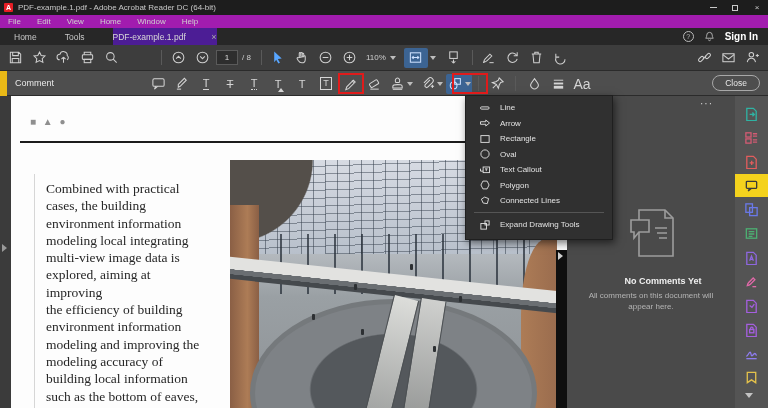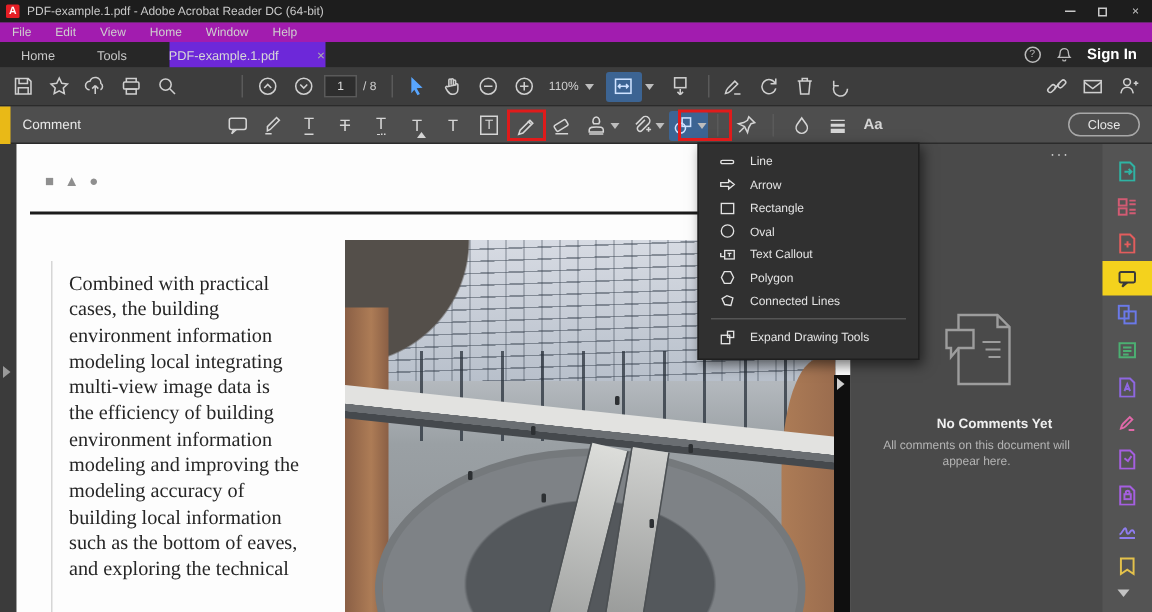--- a/index.html
+++ b/index.html
@@ -20,21 +20,21 @@
 
   
   .menubar { position:absolute; left:0; top:15px; width:768px; height:13px; background:#a21caf;
     display:flex; align-items:center; color:#cfcfcf; font-size:8px; }
   .menubar span { padding:0 8px; }
 
   
   .tabbar { position:absolute; left:0; top:28px; width:768px; height:17px; background:#272727;
     display:flex; align-items:center; color:#c8c8c8; font-size:8.5px; }
   .tab { padding:0 14px; height:100%; display:flex; align-items:center; }
-  .doc-tab { margin-left:14px; width:104px; height:100%; background:#6d28d9;
+  .doc-tab { margin-left:14px; width:104px; height:100%; background:#4c1d95;
     display:flex; align-items:center; justify-content:space-between; gap:6px; color:#d8d8d8; }
   .tab-close { color:#aaa; font-size:9px; }
   .tab-right { margin-left:auto; display:flex; align-items:center; gap:10px; padding-right:10px; }
   .help-circ { width:11px; height:11px; border:1px solid #bbb; border-radius:50%;
     display:flex; align-items:center; justify-content:center; font-size:7px; color:#bbb; }
   .signin { color:#fff; font-weight:bold; font-size:10px; }
 
   
   .toolbar { position:absolute; left:0; top:45px; width:768px; height:26px; background:#3d3d3d;
     border-bottom:1px solid #2b2b2b; display:flex; align-items:center; color:#cfcfcf; }
@@ -57,21 +57,21 @@
   .cb-label { font-size:9px; margin-left:8px; color:#e8e8e8; }
   .cb-icons { position:absolute; left:146px; top:2px; display:flex; align-items:center; height:21px; }
   .cbi { width:24px; height:20px; display:flex; align-items:center; justify-content:center; flex:none;
     color:#d5d5d5; font-size:11px; }
   .cbi svg { width:15px; height:15px; stroke:#d5d5d5; fill:none; stroke-width:1.1; }
   .t-strike { text-decoration:line-through; }
   .t-caret { position:relative; }
   .t-caret::after { content:""; position:absolute; left:3px; bottom:-2px; width:0; height:0;
     border-left:3px solid transparent; border-right:3px solid transparent; border-bottom:4px solid #d5d5d5; }
   .t-box { border:1px solid #d5d5d5; font-size:9px; padding:0 2px; line-height:11px; }
-  .aa-label { font-size:10px; color:#d5d5d5;font-weight:bold; }
+  .aa-label { font-size:14px; color:#d5d5d5; }
   .close-btn { position:absolute; right:8px; top:4px; width:48px; height:16px; border:1px solid #a8a8a8;
     border-radius:9px; color:#e8e8e8; font-size:8.5px; display:flex; align-items:center; justify-content:center; }
 
   
   .content { position:absolute; left:0; top:96px; width:768px; height:312px; }
   .left-rail { position:absolute; left:0; top:0; width:11px; height:312px; background:#3b3b3b; }
   .rail-arrow { position:absolute; left:2px; top:148px; width:0; height:0;
     border-top:4px solid transparent; border-bottom:4px solid transparent; border-left:5px solid #9a9a9a; }
   .page { position:absolute; left:11px; top:0; width:556px; height:312px; background:#fdfdfd; overflow:hidden; }
   .hdr-glyphs { position:absolute; left:19px; top:20px; font-size:10px; color:#8f8f8f; letter-spacing:2px; }
@@ -420,20 +420,21 @@
       <div class="hdr-glyphs">■ ▲ ●</div>
       <div class="hdr-rule"></div>
       <div class="col-line"></div>
       <div class="doc-col">
 
       <div>Combined with practical</div>
           <div>cases, the building</div>
           <div>environment information</div>
           <div>modeling local integrating</div>
           <div>multi-view image data is</div>
+          <div>explored, aiming at improving</div>
           <div>the efficiency of building</div>
           <div>environment information</div>
           <div>modeling and improving the</div>
           <div>modeling accuracy of</div>
           <div>building local information</div>
           <div>such as the bottom of eaves,</div>
           <div>and exploring the technical</div>
         </div>
 
       <div class="photo">

